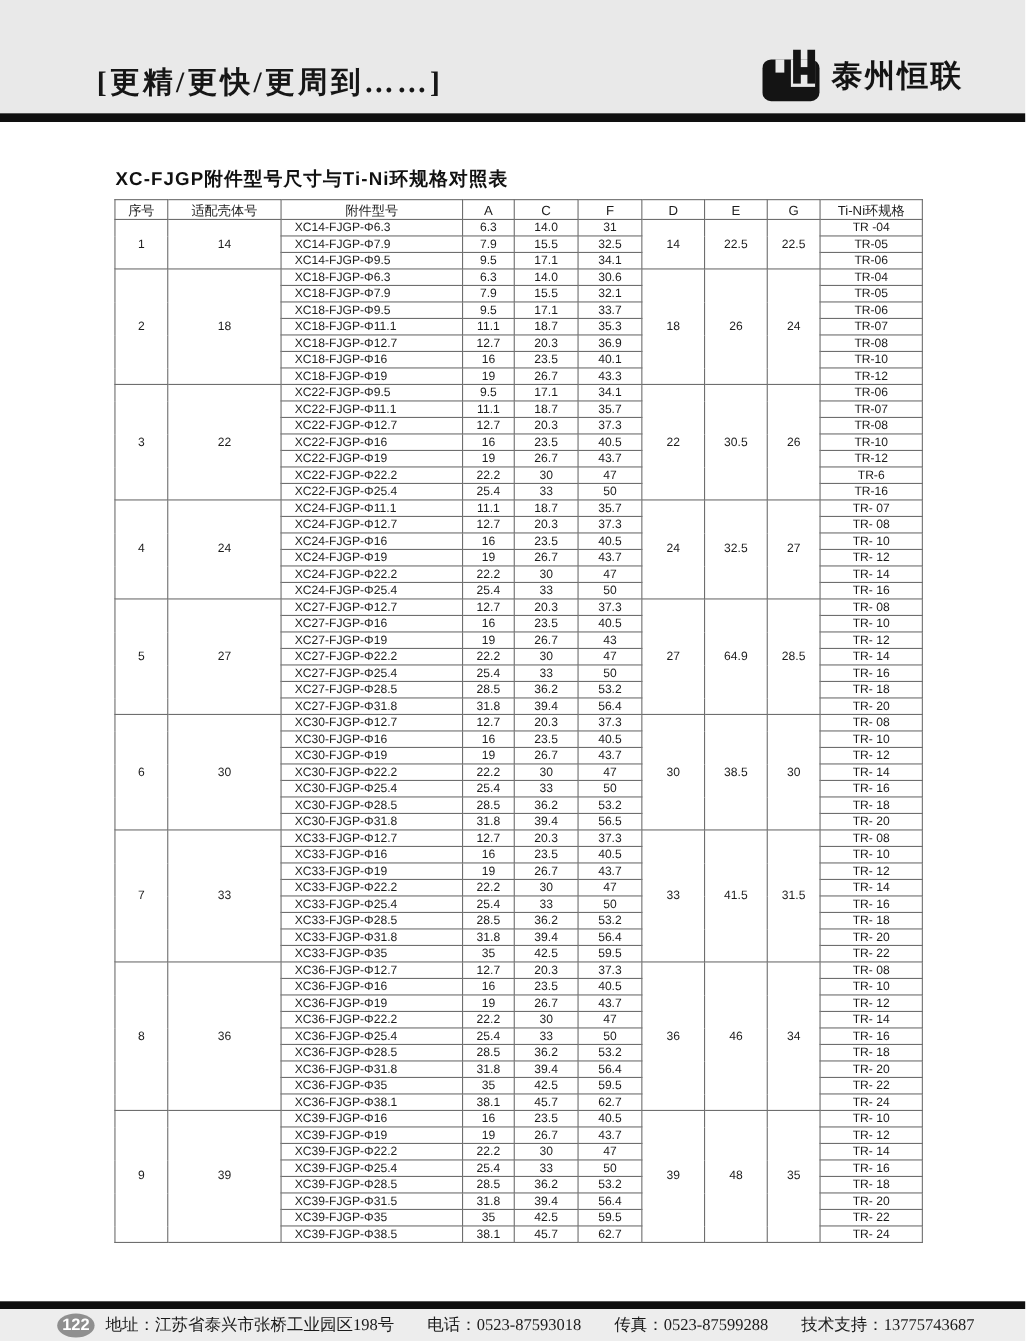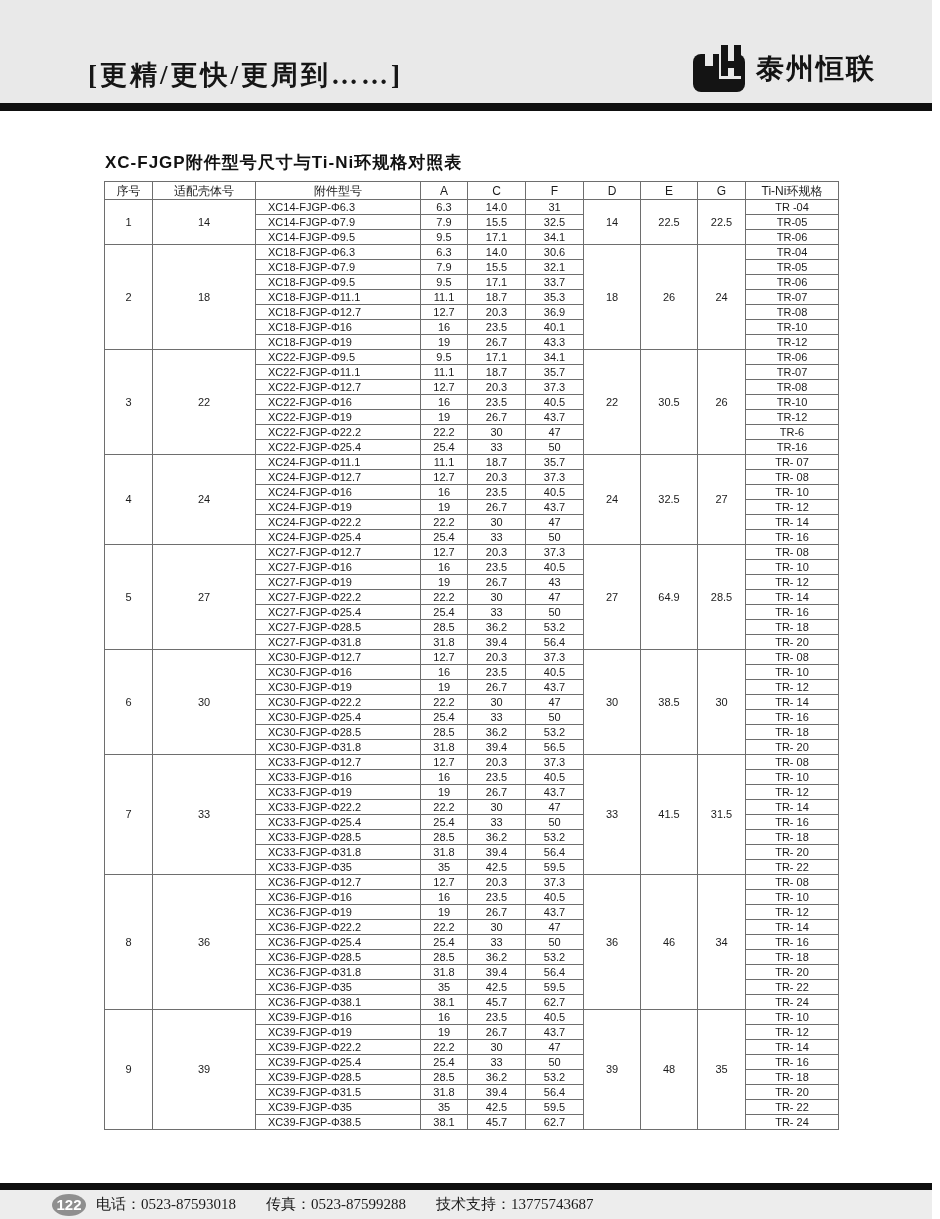--- a/index.html
+++ b/index.html
@@ -604,18 +604,19 @@
             <td>TR- 24</td>
           </tr>
         </tbody>
     </table>
   </main>
 
   <div class="bottom-bar"></div>
 
   <footer class="footer">
     <span class="page-badge">122</span>
+    <span class="footer-item">地址：江苏省泰兴市张桥工业园区198号</span>
     <span class="footer-item">电话：0523-87593018</span>
     <span class="footer-item">传真：0523-87599288</span>
     <span class="footer-item">技术支持：13775743687</span>
   </footer>
 
 </div>
 
 </body></html>

